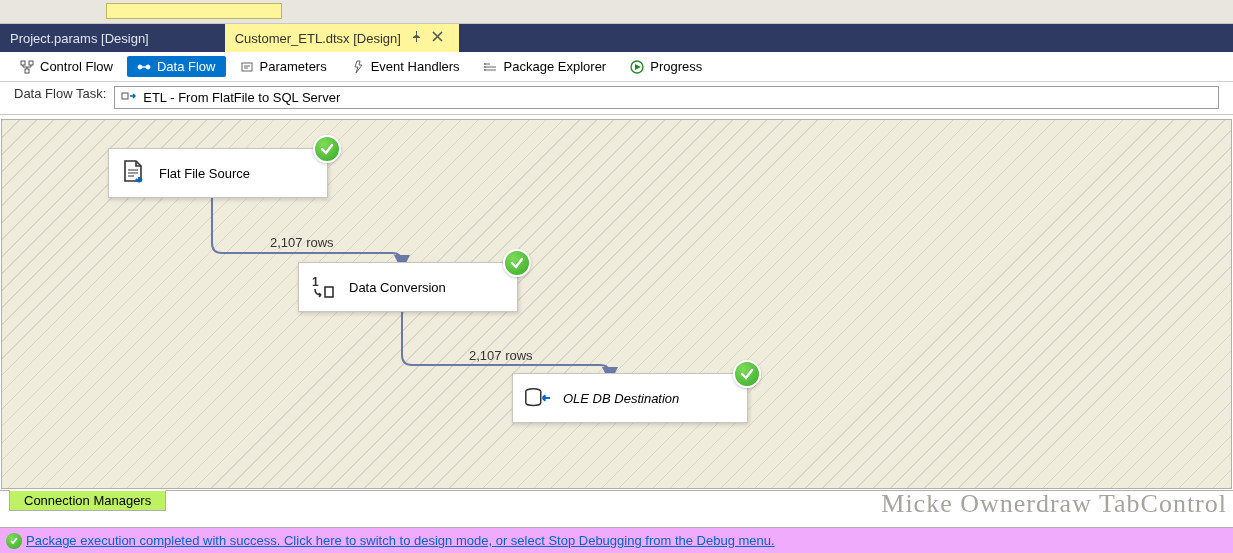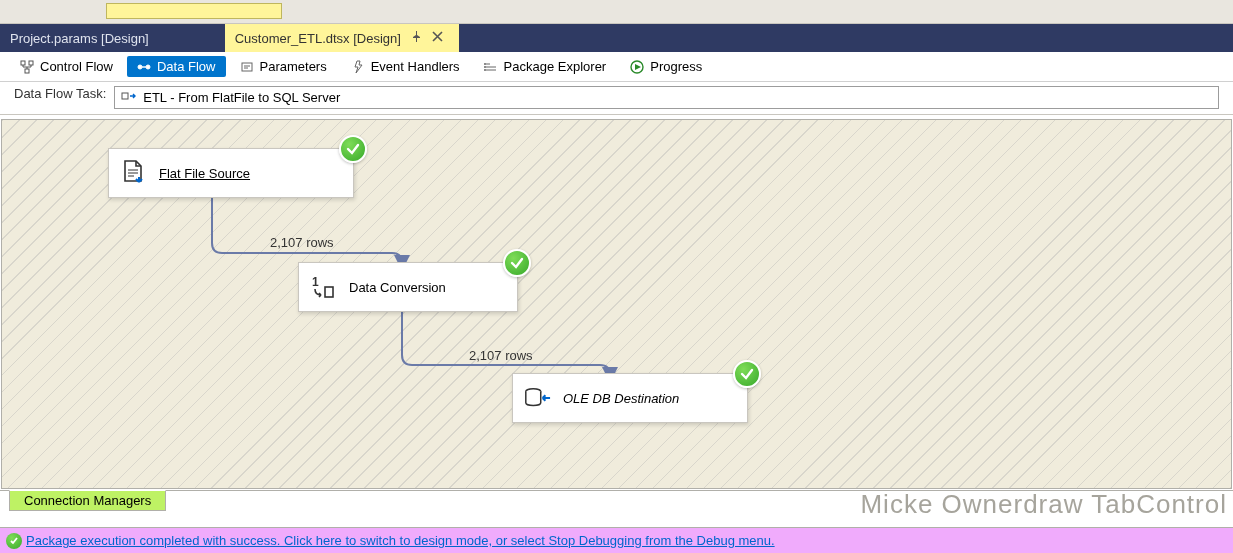--- a/index.html
+++ b/index.html
@@ -176,21 +176,21 @@
     top: -1px;
     font-size: 13px;
   }
   .watermark {
     position: absolute;
     right: 6px;
     top: -2px;
     font-size: 26px;
     color: #a6a49c;
     letter-spacing: 1px;
-    font-family: Liberation Sans, sans-serif;
+    font-family: Liberation Serif, serif;
     user-select: none;
   }
 
   .statusbar {
     position: absolute;
     left: 0; right: 0; bottom: 0;
     height: 26px;
     border-top: 1px solid #b0afa9;
     background: #f0abfc;
     display: flex;
@@ -298,21 +298,21 @@
     <span><svg width="16" height="14" viewBox="0 0 16 14">
           <rect x="1" y="4" width="6" height="6" fill="none" stroke="#555"></rect>
           <path d="M9 7 H14 M12 5 L14 7 L12 9" stroke="#0066cc" fill="none" stroke-width="1.4"></path>
         </svg></span>
     <span>ETL - From FlatFile to SQL Server</span>
   </div>
 </div>
 
 <div class="canvas-wrap">
 
-  <div class="node" style="left:106px; top:28px; width:246px;text-decoration:underline;">
+  <div class="node" style="left:106px; top:28px; width:220px;">
     <span class="nicon">
       <svg width="28" height="28" viewBox="0 0 28 28">
           <path d="M6 2 H17 L22 7 V22 H6 Z" fill="#fff" stroke="#333" stroke-width="1.6"></path>
           <path d="M17 2 V7 H22" fill="none" stroke="#333" stroke-width="1.6"></path>
           <path d="M9 11 H19 M9 14 H19 M9 17 H15" stroke="#333"></path>
           <path d="M14 22 L14 27 M14 27 L11 24 M14 27 L17 24" stroke="#0066cc" stroke-width="2" fill="none" transform="translate(6,-4)"></path>
         </svg>
     </span>
     <span>Flat File Source</span>
     <span class="check-badge">

